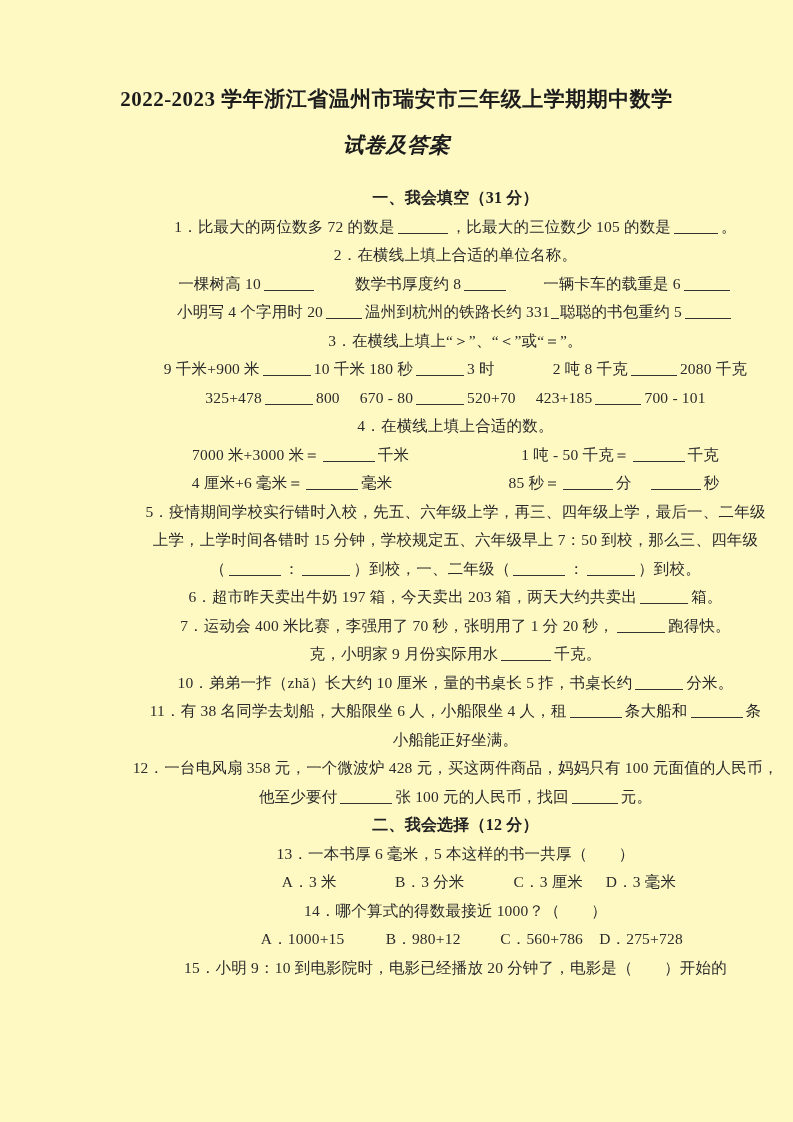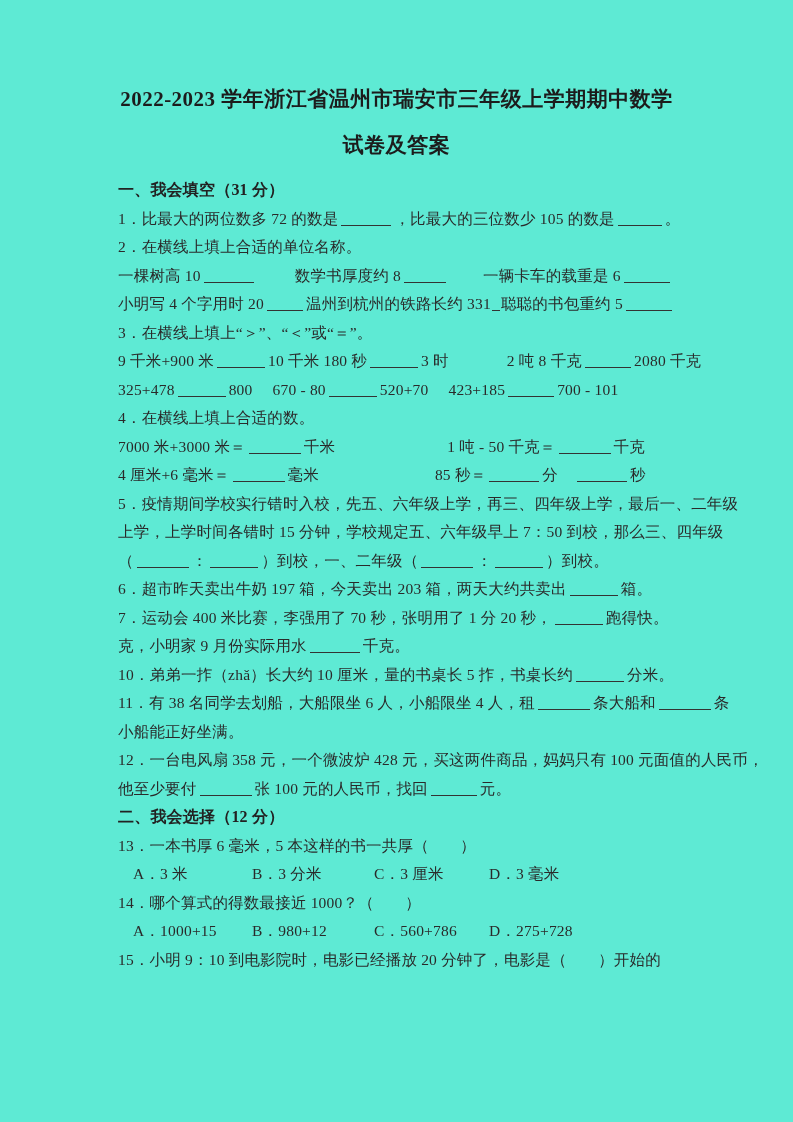--- a/index.html
+++ b/index.html
@@ -12,48 +12,49 @@
     box-sizing:border-box;
     padding-top:82px;
     overflow:hidden;
   }
   .l{
     white-space:nowrap;
     height:28.5px;line-height:28.5px;
     font-size:15.5px;
     padding-left:118px;
     letter-spacing:0.2px;
+    text-align:center;
   }
   .l.cont{}
   .l.opt{padding-left:133px;}
   .l.sec{font-weight:bold;font-size:16px;color:#222;}
   .l.title{
     padding-left:0;text-align:center;
     font-weight:bold;font-size:21px;
     height:34px;line-height:34px;
     color:#1c1c1c;letter-spacing:0.5px;
   }
   .l.title1{margin-bottom:12px;}
-  .l.title2{margin-bottom:14px;}
+  .l.title2{margin-bottom:22px;font-style:italic;}
   .blank{
     display:inline-block;
     height:14px;
     border-bottom:1.3px solid #333;
     margin:0 3px;
     vertical-align:-2px;
   }
   .blank.tiny{margin:0 1px;}
   .gap{display:inline-block;height:1px;vertical-align:baseline;}
   .seg{display:inline;}
   .seg.fixed{display:inline-block;}
 </style>
 </head>
 <body>
 
-<div class="page" style="background: #5eead4; color: rgb(42, 42, 42);">
+<div class="page" style="background: #fef9c3; color: rgb(42, 42, 42);">
     <div class="l title title1"><span class="seg">2022-2023 学年浙江省温州市瑞安市三年级上学期期中数学</span></div>
     <div class="l title title2"><span class="seg">试卷及答案</span></div>
     <div class="l sec"><span class="seg">一、我会填空（31 分）</span></div>
     <div class="l q"><span class="seg">1．比最大的两位数多 72 的数是</span><span class="blank" style="width: 50px;"></span><span class="seg">，比最大的三位数少 105 的数是</span><span class="blank" style="width: 44px;"></span><span class="seg">。</span></div>
     <div class="l q"><span class="seg">2．在横线上填上合适的单位名称。</span></div>
     <div class="l cont"><span class="seg">一棵树高 10</span><span class="blank" style="width: 50px;"></span><span class="gap" style="width: 38px;"></span><span class="seg">数学书厚度约 8</span><span class="blank" style="width: 42px;"></span><span class="gap" style="width: 34px;"></span><span class="seg">一辆卡车的载重是 6</span><span class="blank" style="width: 46px;"></span></div>
     <div class="l cont"><span class="seg">小明写 4 个字用时 20</span><span class="blank" style="width: 36px;"></span><span class="seg">温州到杭州的铁路长约 331</span><span class="blank tiny" style="width: 8px;"></span><span class="seg">聪聪的书包重约 5</span><span class="blank" style="width: 46px;"></span></div>
     <div class="l q"><span class="seg">3．在横线上填上“＞”、“＜”或“＝”。</span></div>
     <div class="l cont"><span class="seg">9 千米+900 米</span><span class="blank" style="width: 48px;"></span><span class="seg">10 千米 180 秒</span><span class="blank" style="width: 48px;"></span><span class="seg">3 时</span><span class="gap" style="width: 58px;"></span><span class="seg">2 吨 8 千克</span><span class="blank" style="width: 46px;"></span><span class="seg">2080 千克</span></div>
     <div class="l cont"><span class="seg">325+478</span><span class="blank" style="width: 48px;"></span><span class="seg">800</span><span class="gap" style="width: 20px;"></span><span class="seg">670 - 80</span><span class="blank" style="width: 48px;"></span><span class="seg">520+70</span><span class="gap" style="width: 20px;"></span><span class="seg">423+185</span><span class="blank" style="width: 46px;"></span><span class="seg">700 - 101</span></div>

